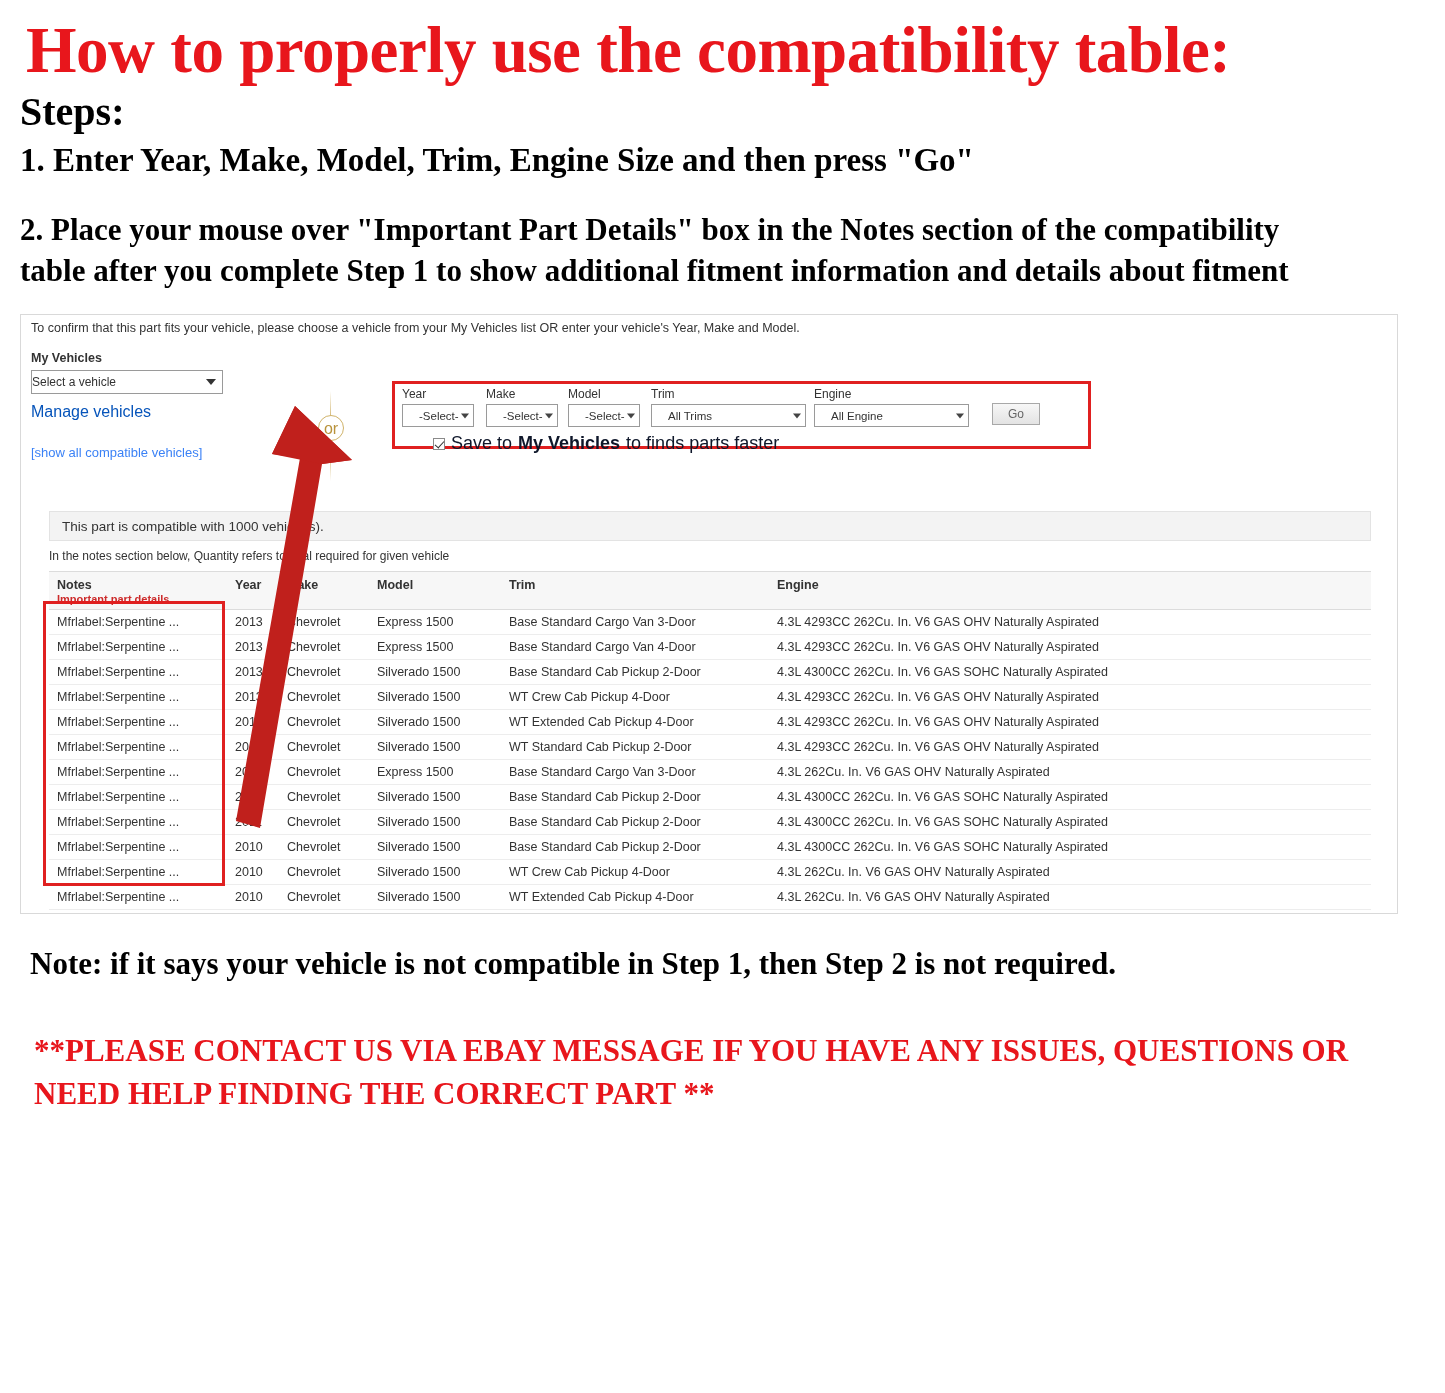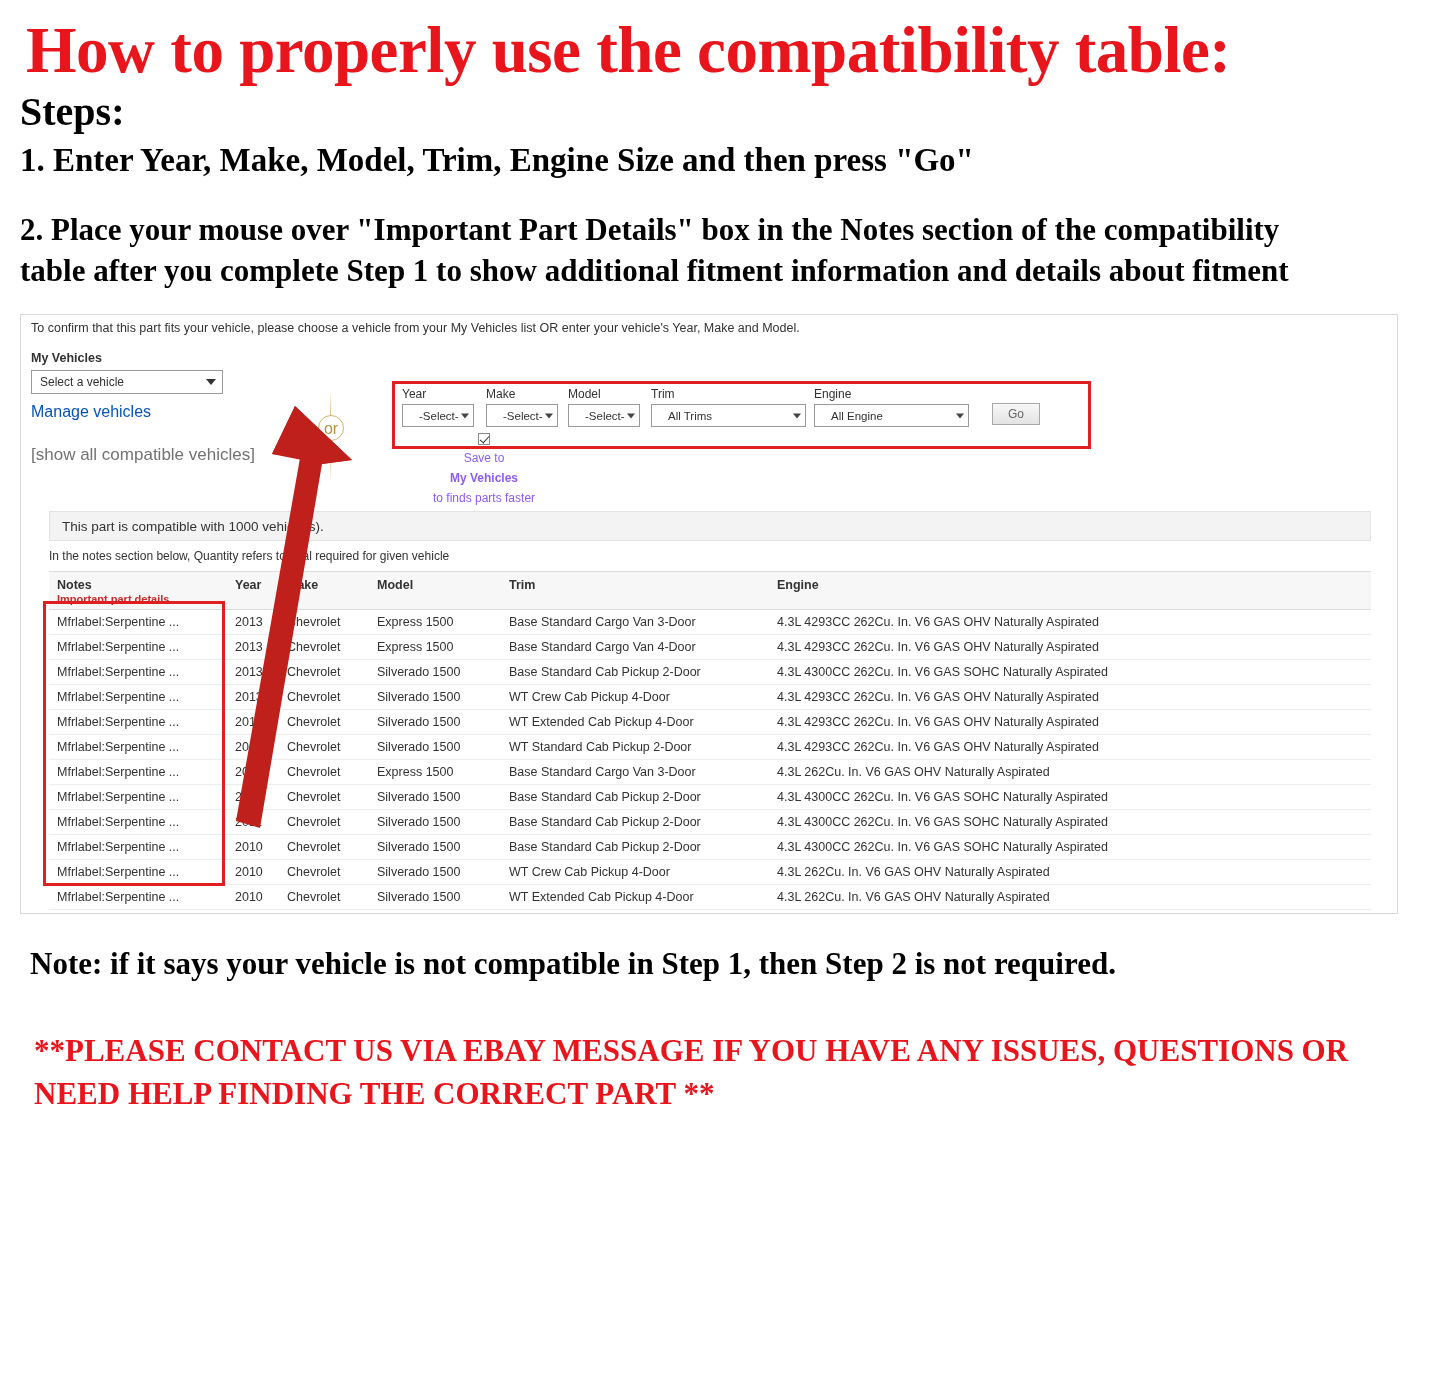--- a/index.html
+++ b/index.html
@@ -80,39 +80,39 @@
     margin: 5px 0 0 10px;
     width: 192px;
     height: 24px;
     border: 1px solid #9a9a9a;
     background: #fff;
     font-size: 12px;
     color: #333;
     position: relative;
     display: flex;
     align-items: center;
-    padding-left: 8px;
+    padding-left: 0;
   }
   .sel-vehicle .caret {
     position: absolute; right: 6px; top: 50%;
     transform: translateY(-50%);
     width: 0; height: 0;
     border-left: 5px solid transparent;
     border-right: 5px solid transparent;
     border-top: 6px solid #333;
   }
   .link-blue {
     color: #0654ba;
     font-size: 16px;
     margin: 9px 0 0 10px;
     cursor: pointer;
   }
   .link-show-all {
-    color: #737373;
-    font-size: 17px;
+    color: #3b82f6;
+    font-size: 13px;
     margin: 24px 0 0 10px;
   }
 
   
   .or-sep {
     position: absolute;
     left: 292px; top: 76px;
     width: 36px; height: 90px;
     text-align: center;
   }
@@ -177,26 +177,25 @@
     border: 1px solid #a8a8a8;
     background: linear-gradient(to bottom, #f7f7f7, #e3e3e3);
     font-size: 12px;
     color: #666;
     text-align: center;
     line-height: 20px;
   }
   .save-row {
     position: absolute;
     left: 31px; top: 46px;
-    font-size: 12px;
-    color: #8b5cf6;
+    font-size: 18px;
+    color: #0f172a;
     display: flex;
     align-items: center;
     gap: 6px;
-    flex-direction: column;
   }
   .cbx {
     width: 12px; height: 12px;
     border: 1px solid #8a8a8a;
     background: #fff;
     display: inline-block;
     position: relative;
   }
   .cbx::after {
     content: "";

